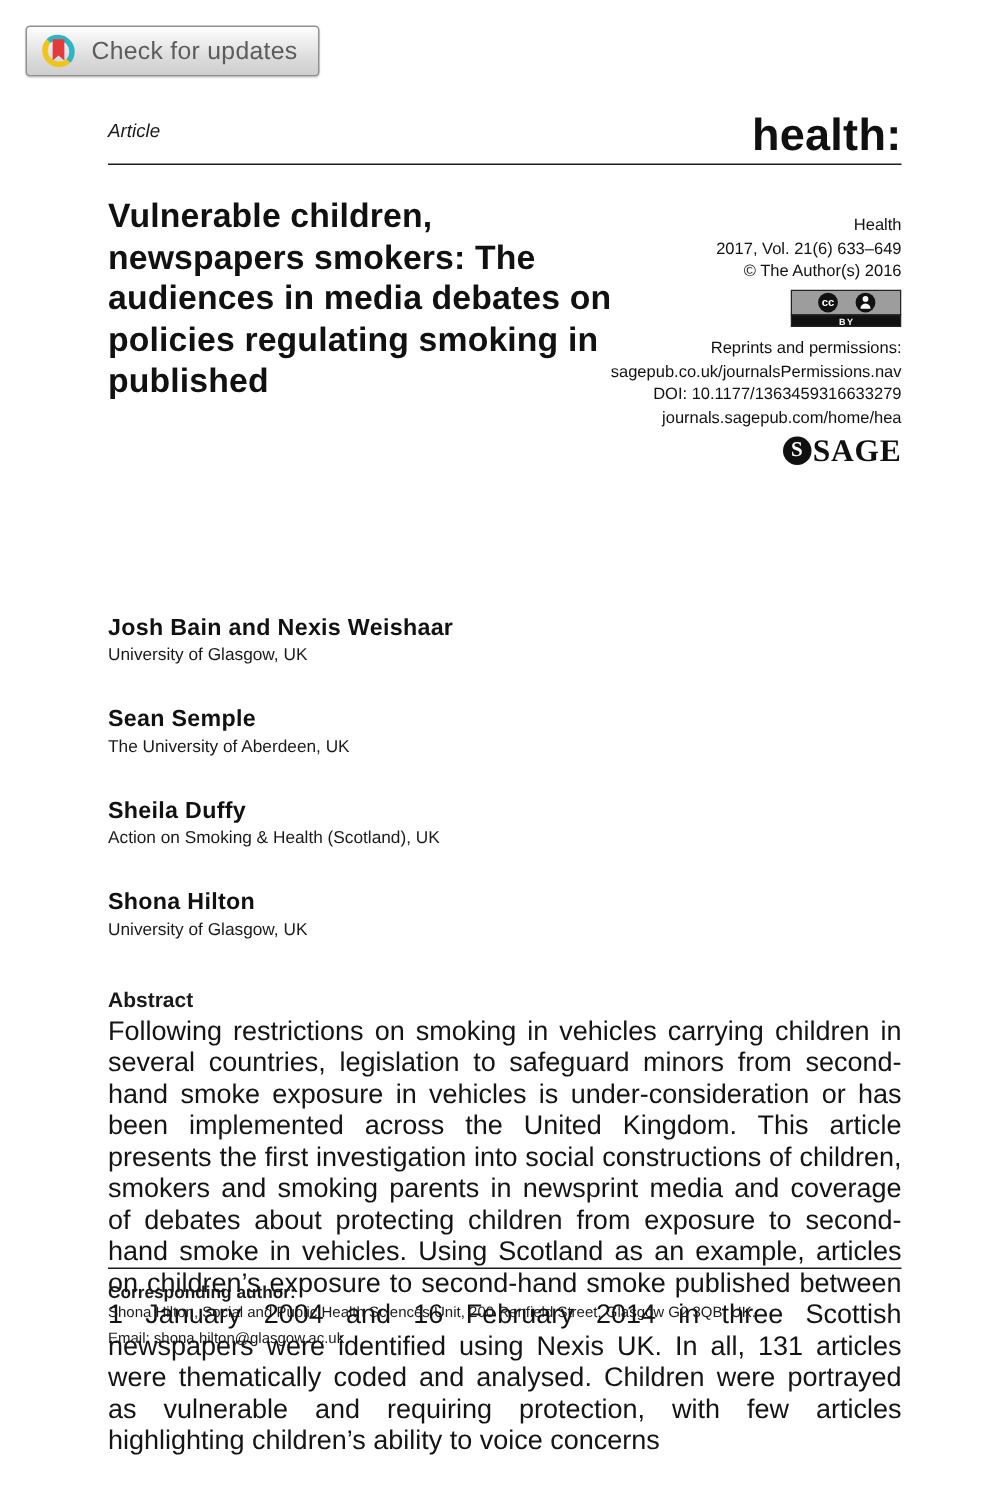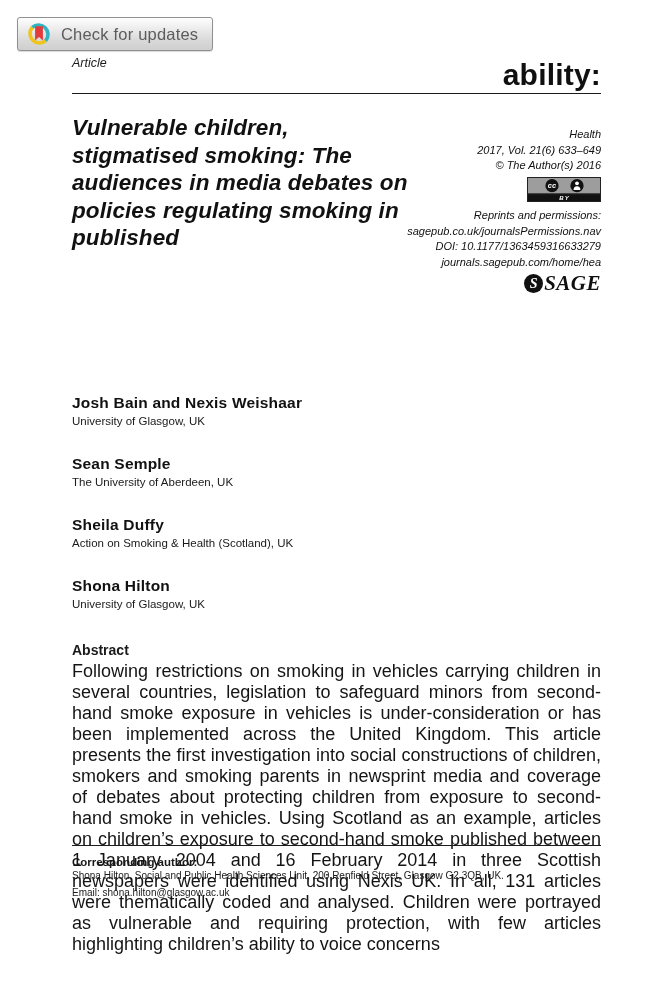--- a/index.html
+++ b/index.html
@@ -20,29 +20,29 @@
     display: inline-flex; align-items: center; gap: 9px;
     background: linear-gradient(#fefefe, #d9d9d9 70%, #cfcfcf);
     border: 1px solid #909090; border-radius: 3px;
     box-shadow: 0 1px 1px rgba(0,0,0,0.15);
     cursor: pointer;
   }
   .crossmark-btn .label { font-size: 16.5px; color: #5c5c5c; letter-spacing: 0.2px; }
 
   
   .header-row {
-    display: flex; justify-content: space-between; align-items: flex-start;
-    padding-top: 56px;
+    display: flex; justify-content: space-between; align-items: center;
+    padding-top: 72px;
   }
   .article-label { font-style: italic; font-size: 12.5px; color: #1a1a1a; }
   .journal-logotype { font-size: 30px; font-weight: 600; letter-spacing: 0.2px; color: #101010; line-height: 1; position: relative; top: 4px; }
   .rule { border: none; border-top: 1.6px solid #1c1c1c; margin-top: 7px; }
 
   
-  .head-area { position: relative; min-height: 230px; font-style: italic; }
+  .head-area { position: relative; min-height: 230px; }
   .paper-title {
     width: 392px; margin-top: 20px;
     font-size: 22.5px; font-weight: bold; line-height: 27.5px; color: #111;
     letter-spacing: 0.1px;
   }
   .paper-title span { display: block; }
 
   .meta-block {
     position: absolute; right: 0; top: 13px;
     text-align: right; font-size: 11px; line-height: 15.5px; color: #111;
@@ -84,28 +84,28 @@
         <path d="M 6.3,6.3 A 9.5,9.5 0 0 0 19.7,19.7" fill="none" stroke="#f0c419" stroke-width="3.6"></path>
         <path d="M 6.3,6.3 A 9.5,9.5 0 0 1 19.7,19.7" fill="none" stroke="#2fb4c4" stroke-width="3.6"></path>
         <path d="M 9.1,5.2 h 7.8 v 14.2 l -3.9,-3.4 l -3.9,3.4 z" fill="#e23b3b"></path>
       </svg>
     </span>
     <span class="label">Check for updates</span>
   </div>
 
   <div class="header-row">
     <span class="article-label">Article</span>
-    <span class="journal-logotype">ability:</span>
+    <span class="journal-logotype">health:</span>
   </div>
   <hr class="rule">
 
   <div class="head-area">
     <h1 class="paper-title">
       <span>Vulnerable children,</span>
-      <span>stigmatised smoking: The</span>
+      <span>newspapers smokers: The</span>
       <span>audiences in media debates on</span>
       <span>policies regulating smoking in</span>
       <span>published</span>
     </h1>
 
     <div class="meta-block">
       <div>Health</div>
       <div>2017, Vol. 21(6) 633–649</div>
       <div>© The Author(s) 2016</div>
       <div class="cc-badge-wrap">

